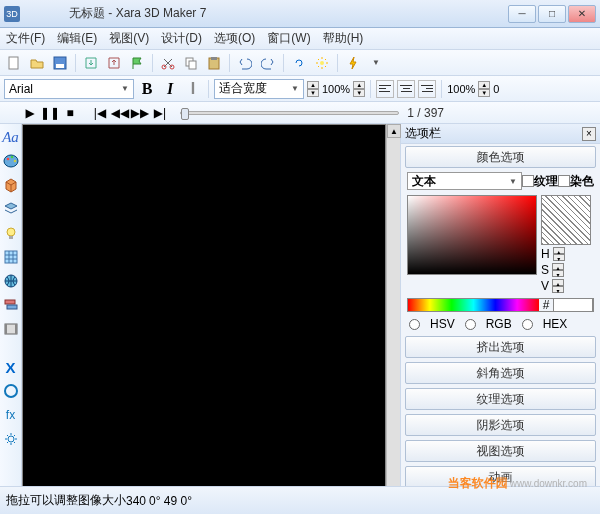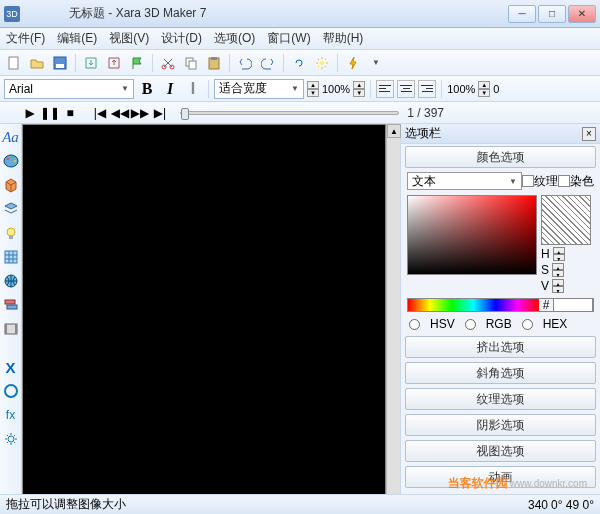--- a/index.html
+++ b/index.html
@@ -43,21 +43,21 @@
 .canvas-area { flex:1; background:#e8e8e8; position:relative; display:flex; flex-direction:column;}
 .canvas { flex:1; background:#000; margin:0 14px 14px 0; border:1px solid #888;}
 .scroll-v { position:absolute; right:0; top:0; bottom:14px; width:14px; background:#e0e0e0; border-left:1px solid #bbb;}
 .scroll-h { position:absolute; left:0; right:14px; bottom:0; height:14px; background:#e0e0e0; border-top:1px solid #bbb;}
 .scroll-arrow { width:14px; height:14px; background:#ddd; border:1px solid #aaa; display:flex; align-items:center; justify-content:center; font-size:8px;}
 
 .options-panel { width: 200px; background:#f0f4fa; border-left:1px solid #cbd8ea; display:flex; flex-direction:column;}
 .panel-header { height:20px; background:linear-gradient(#e8f0fb,#d5e3f5); display:flex; align-items:center; justify-content:space-between; padding:0 4px; border-bottom:1px solid #cbd8ea;}
 .panel-header .x { width:14px; height:14px; border:1px solid #888; text-align:center; line-height:12px; font-size:10px; background:#eee;}
 .opt-btn { height:22px; margin:2px 4px; background:linear-gradient(#fdfdfd,#e5ecf5); border:1px solid #b0c0d5; border-radius:2px; display:flex; align-items:center; justify-content:center; color:#333;}
-.opt-row { display:flex; align-items:center; padding:2px 6px;}
+.opt-row { display:flex; align-items:center; padding:2px 6px;font-weight:bold;}
 .combo-sm { flex:1; height:18px; border:1px solid #999; background:#fff; padding:0 4px; display:flex; align-items:center; justify-content:space-between;}
 .checkbox { width:12px; height:12px; border:1px solid #888; background:#fff;}
 
 .color-area { margin:3px 6px; display:flex; gap:4px;}
 .color-picker { width:130px; height:80px; border:1px solid #888; background:
   linear-gradient(to bottom, rgba(0,0,0,0) 0%, #000 100%),
   linear-gradient(to right, #fff 0%, #f00 100%);
 }
 .hatch { width:50px; height:50px; border:1px solid #888; background:
   repeating-linear-gradient(45deg,#888 0,#888 1px,#fff 1px,#fff 4px),
@@ -69,21 +69,21 @@
 .hsv-spin div{ height:7px; border:1px solid #888; background:#eee; font-size:6px; text-align:center;}
 
 .hue-bar { height:14px; margin:2px 6px; border:1px solid #888; display:flex; align-items:center;}
 .hue-grad { flex:1; height:100%; background:linear-gradient(to right,#f00,#ff0,#0f0,#0ff,#00f,#f0f,#f00);}
 .hash { width:14px; text-align:center;}
 .hex-input { width:40px; height:14px; border:1px solid #888; background:#fff;}
 
 .radio-row { display:flex; gap:10px; padding:3px 8px; font-size:11px; align-items:center;}
 .radio { width:11px; height:11px; border:1px solid #666; border-radius:50%; background:#fff;}
 
-.statusbar { height:20px; background:linear-gradient(#f0f5fc,#dce8f7); display:flex; align-items:center; padding:0 6px; justify-content:space-between; border-top:1px solid #cbd8ea; position:absolute; bottom:0; left:0; right:0;}
+.statusbar { height:28px; background:linear-gradient(#f0f5fc,#dce8f7); display:flex; align-items:center; padding:0 6px; justify-content:flex-start; border-top:1px solid #cbd8ea; position:absolute; bottom:0; left:0; right:0;}
 .status-r { display:flex; gap:3px;}
 
 .watermark { position:absolute; right:13px; bottom:22px; color:#f70; font-weight:bold; font-size:13px; opacity:0.85; display:flex; align-items:center; gap:2px;}
 .watermark .sub { color:#aaa; font-size:10px; font-weight:normal;}
 
 svg { display:block; }
 .caret { font-size:8px; color:#555;}
 </style>
 </head>
 <body>

